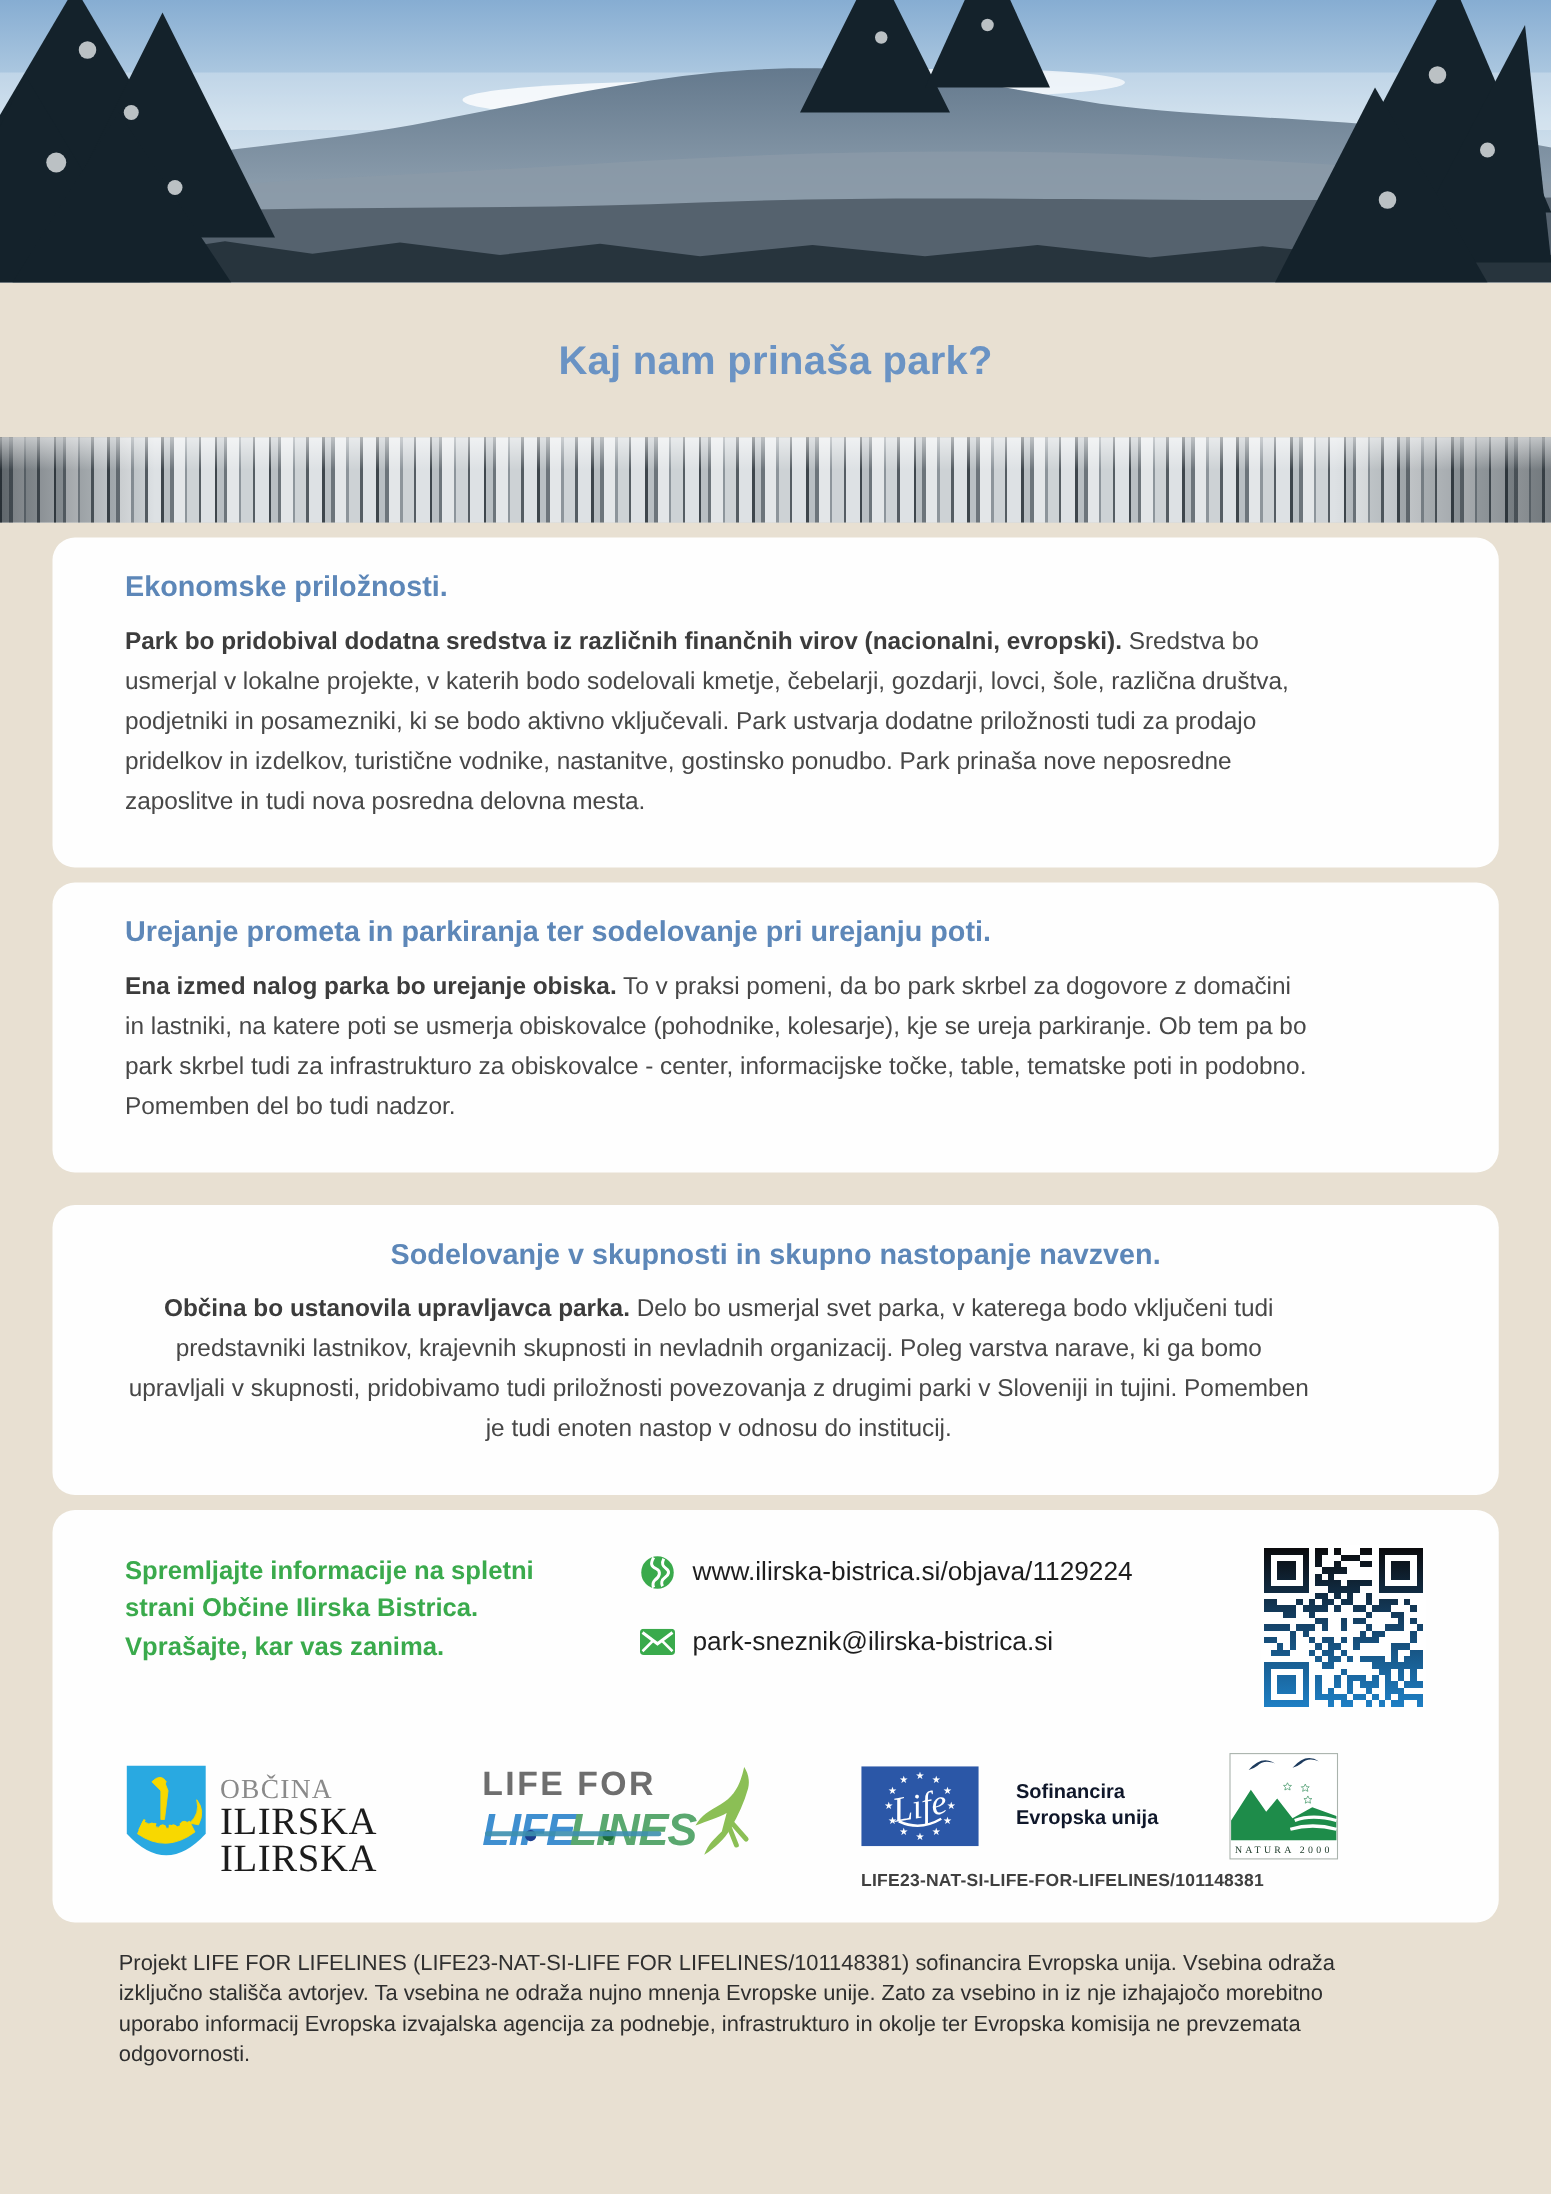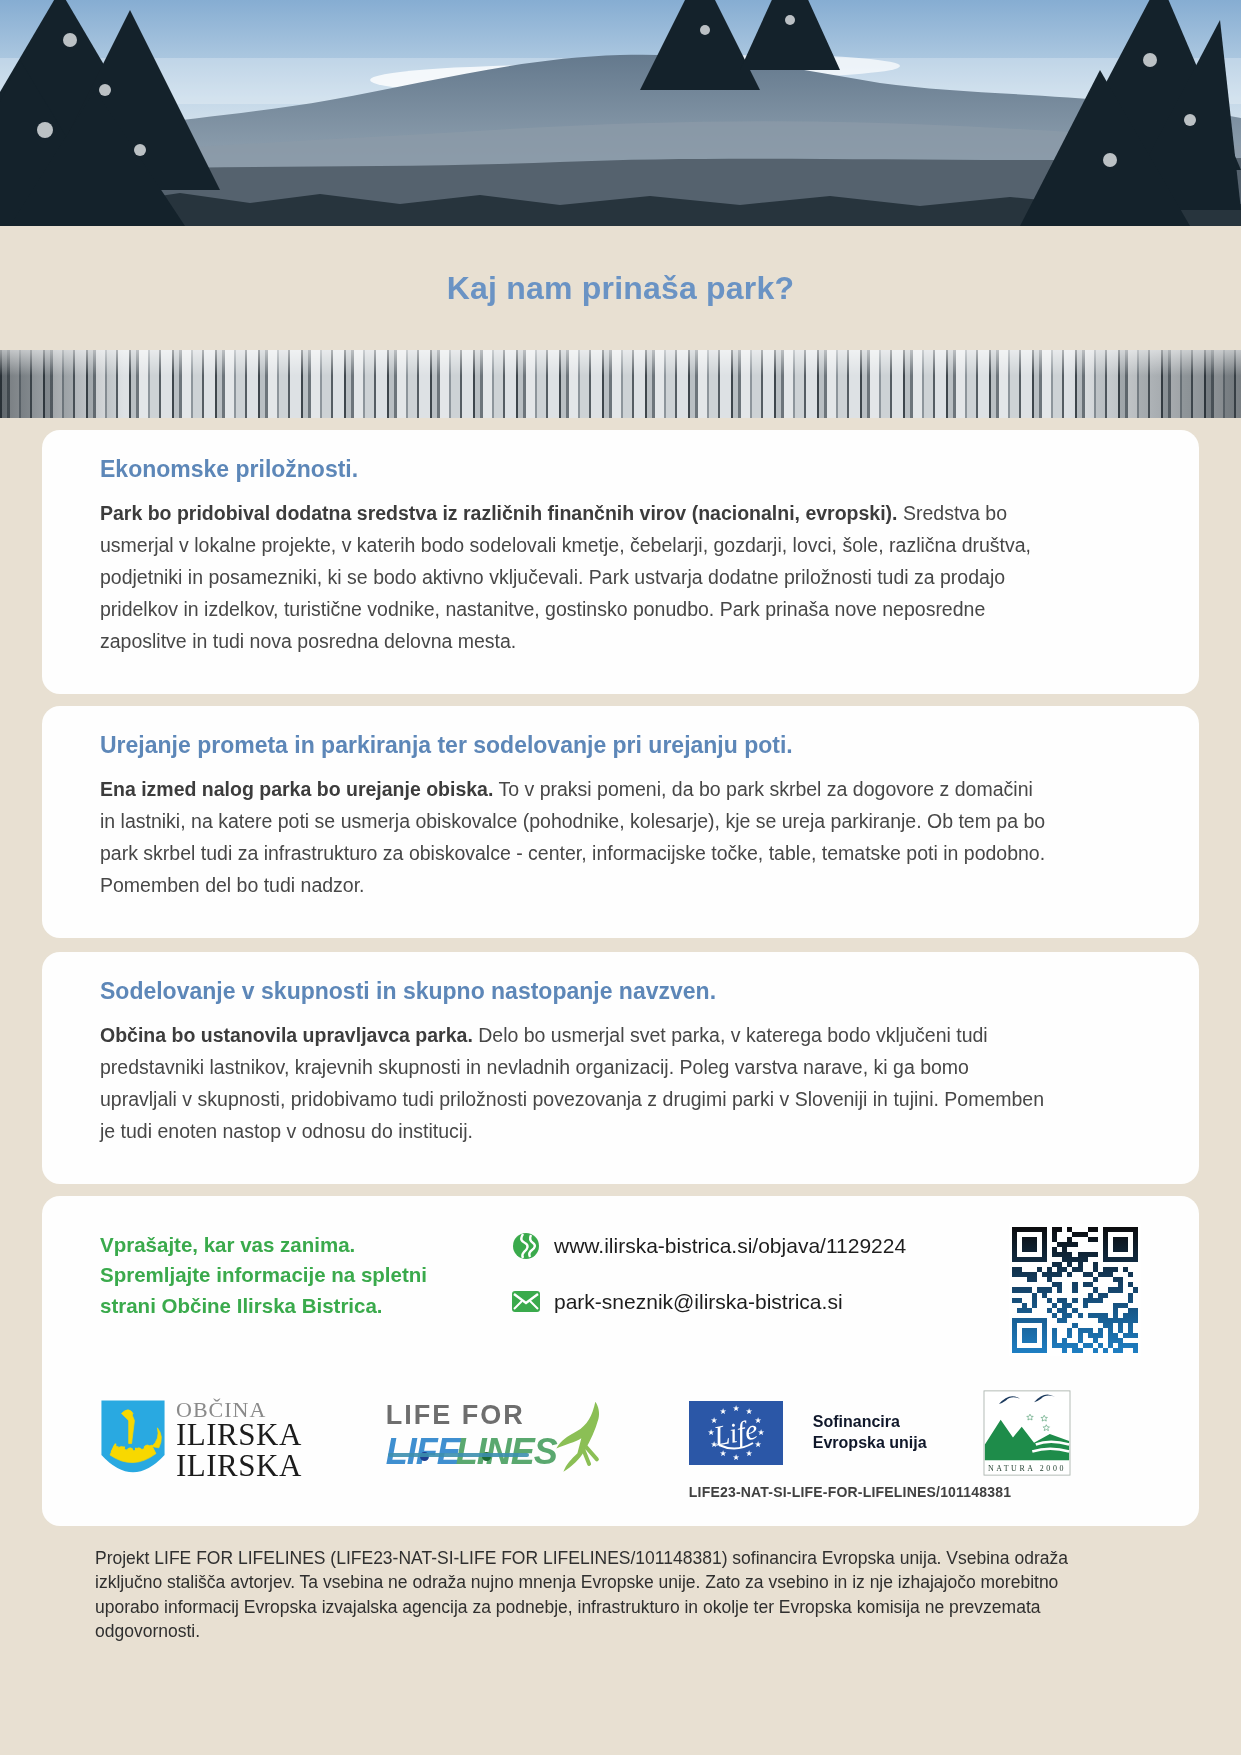--- a/index.html
+++ b/index.html
@@ -24,33 +24,33 @@
       #c9cdd0;
   }
   .card {
     background:#fefefe; border-radius:18px;
     margin:0 42px; padding:26px 58px 36px 58px;
   }
   .card + .card { margin-top:12px; }
   .card h2 { font-size:23px; color:#5d87b8; font-weight:bold; margin-bottom:15px; }
   .card p { font-size:19.5px; line-height:1.64; color:#474747; max-width:950px; }
   .card p strong { color:#3c3c3c; }
-  #card-3 { margin-top:14px; }
+  #card-3 { margin-top:26px;text-align:center; }
 
   .footer-card { margin-top:38px; padding:28px 58px 26px 58px; }
   .contact-row { display:flex; align-items:flex-start; }
   .cta { width:372px; color:#3aaa4c; font-weight:bold; font-size:20.5px; line-height:1.5; padding-top:6px; }
   .links { margin-left:40px; padding-top:8px; display:flex; flex-direction:column; gap:30px; }
   .link-line { display:flex; align-items:center; gap:14px; font-size:21px; color:#1d1d1d; }
   .link-line a { color:#1d1d1d; text-decoration:none; }
   .qr-wrap { margin-left:auto; width:132px; height:132px; }
   .qr-wrap svg { width:132px; height:132px; display:block; }
 
   .logos-row { display:flex; align-items:center; margin-top:34px; }
-  .muni { display:flex; align-items:flex-start; gap:10px; }
+  .muni { display:flex; align-items:flex-end; gap:10px; }
   .muni-text { font-family:"Liberation Serif", serif; line-height:.98; }
   .muni-top { font-size:22px; color:#8a8a8a; letter-spacing:1px; }
   .muni-big { font-size:31px; color:#1c1c1c; letter-spacing:.5px; }
   .lifelines { margin-left:84px; display:flex; align-items:flex-start; }
   .ll-text { text-align:left; }
   .ll-top { font-size:27px; font-weight:bold; color:#6e6e6e; letter-spacing:2px; }
   .ll-word { font-size:36px; font-weight:bold; font-style:italic; letter-spacing:-1px; position:relative; display:inline-block; }
   .ll-life { color:#3f8fd0; }
   .ll-lines { color:#5aa86f; margin-left:-4px; }
   .ll-word::after { content:""; position:absolute; left:2px; right:28px; top:54%; height:4px; background:#3d8fae; border-radius:2px; opacity:.9; }
@@ -135,22 +135,22 @@
 </section>
 
 <section class="card" id="card-3">
   <h2>Sodelovanje v skupnosti in skupno nastopanje navzven.</h2>
   <p><strong>Občina bo ustanovila upravljavca parka.</strong> <span>Delo bo usmerjal svet parka, v katerega bodo vključeni tudi predstavniki lastnikov, krajevnih skupnosti in nevladnih organizacij. Poleg varstva narave, ki ga bomo upravljali v skupnosti, pridobivamo tudi priložnosti povezovanja z drugimi parki v Sloveniji in tujini. Pomemben je tudi enoten nastop v odnosu do institucij.</span></p>
 </section>
 
 <section class="card footer-card">
   <div class="contact-row">
     <div class="cta">
+      <div>Spremljajte informacije na spletni strani Občine Ilirska Bistrica.</div>
       <div>Vprašajte, kar vas zanima.</div>
-      <div>Spremljajte informacije na spletni strani Občine Ilirska Bistrica.</div>
     </div>
     <div class="links">
       <div class="link-line">
         <svg width="28" height="28" viewBox="0 0 28 28">
           <circle cx="14" cy="14" r="13" fill="#3aaa4c"></circle>
           <path d="M11 2 C8 7 9 9 13 11 C17 13 16 17 12 20 C10 22 10 24 11 26" stroke="#ffffff" stroke-width="2.4" fill="none"></path>
           <path d="M19 3 C17 7 18 9 21 11 C24 13 23 16 20 18 C17 20 17 23 18 25" stroke="#ffffff" stroke-width="2.4" fill="none"></path>
         </svg>
         <a href="#">www.ilirska-bistrica.si/objava/1129224</a>
       </div>

